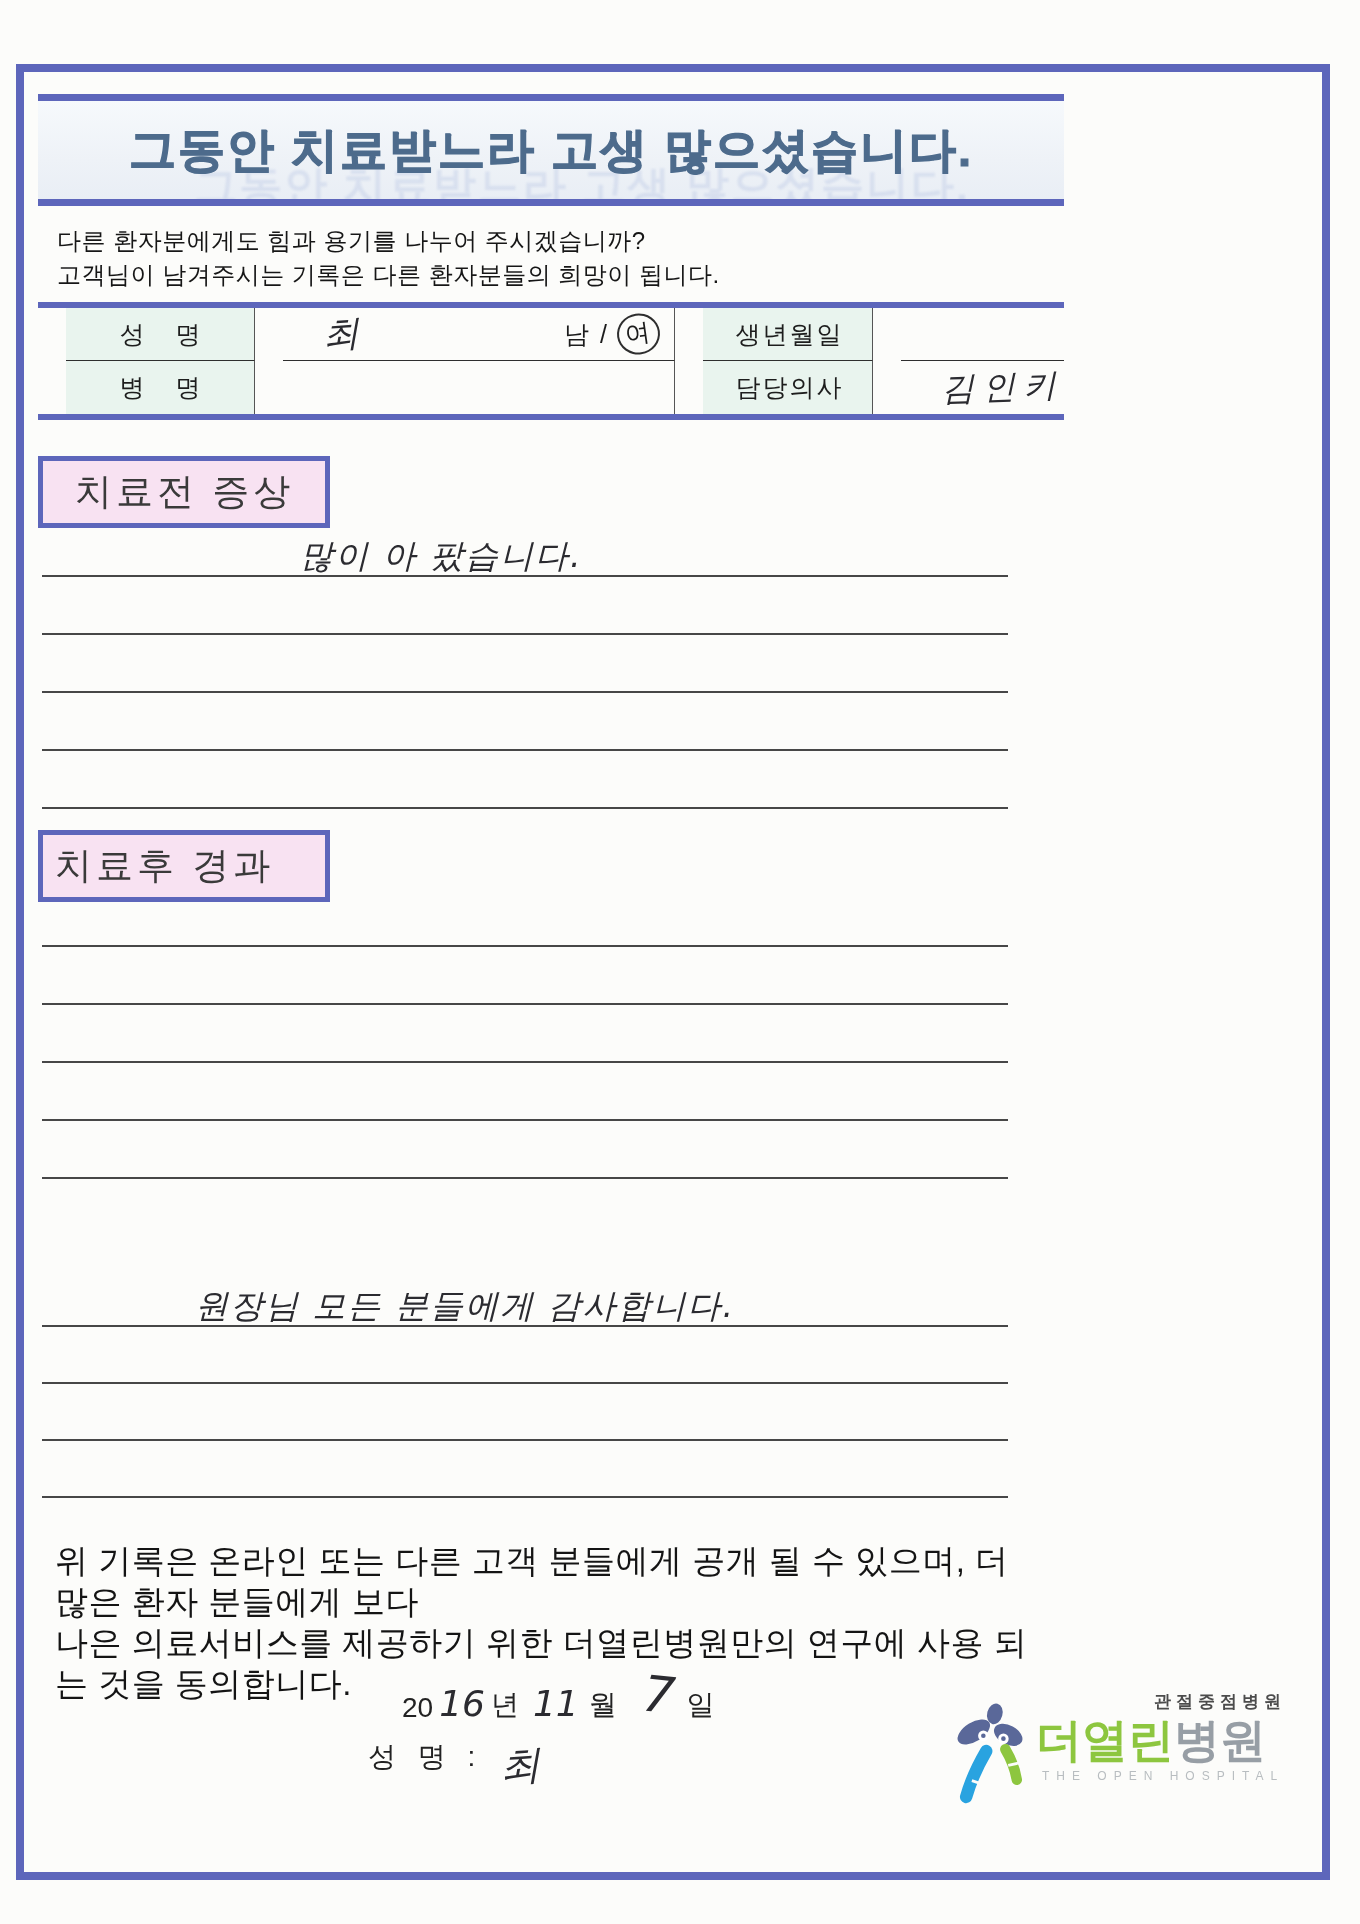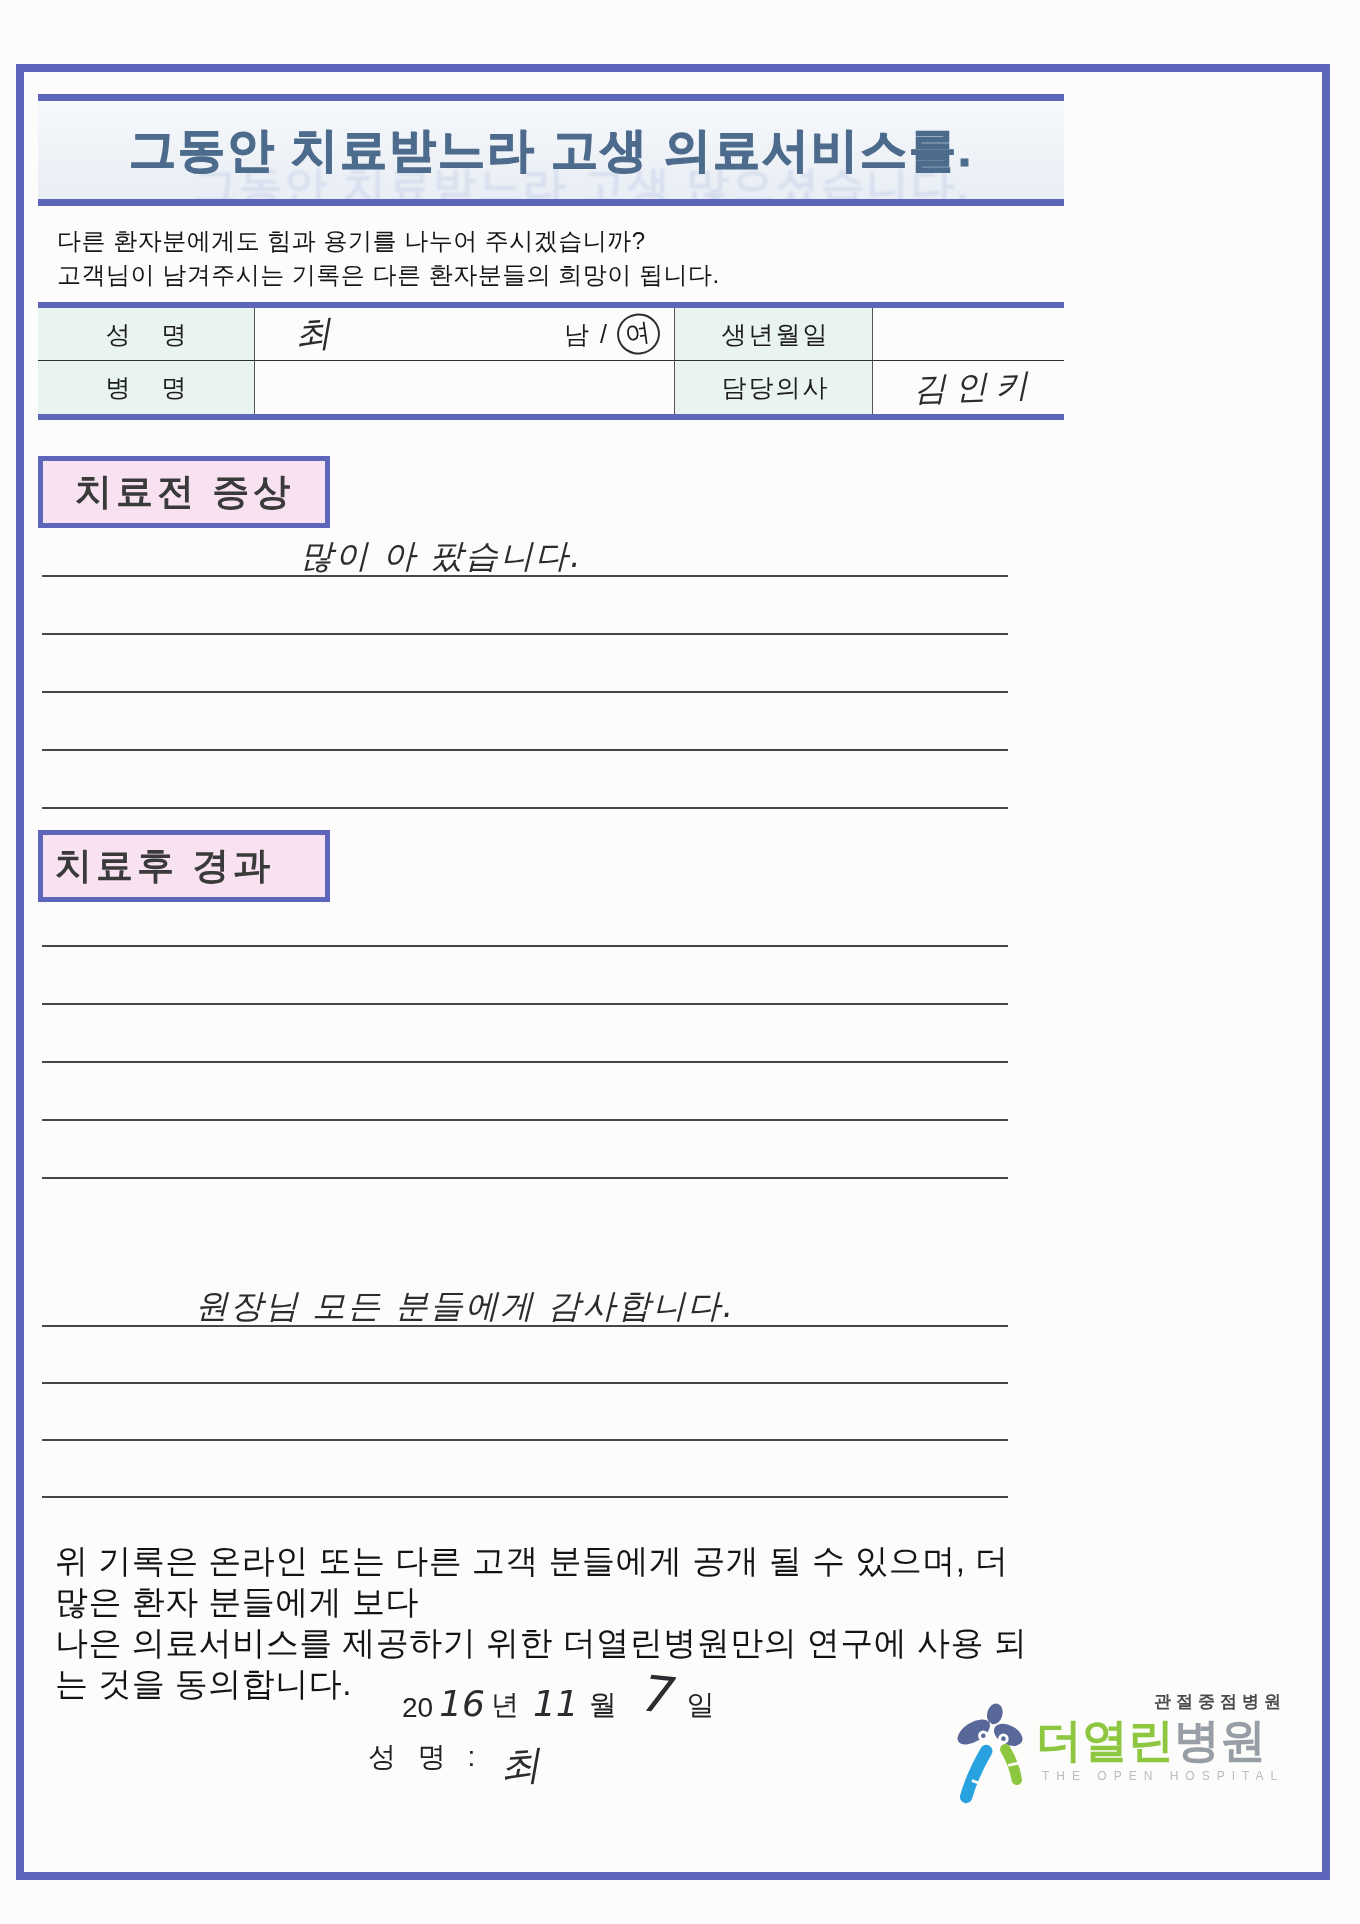--- a/index.html
+++ b/index.html
@@ -23,40 +23,40 @@
     filter:blur(1px);white-space:nowrap;}
   
   .intro{position:absolute;left:57px;top:224px;font-size:24px;line-height:34px;
     color:#161616;letter-spacing:0.5px;}
   
   .ptable{position:absolute;left:38px;top:302px;width:1026px;height:118px;
     border-top:6px solid #5d66bb;border-bottom:6px solid #5d66bb;box-sizing:border-box;
     display:grid;grid-template-columns:217px 420px 198px 1fr;grid-template-rows:1fr 1fr;
     font-size:25px;}
   .ptable .cell{display:flex;align-items:center;box-sizing:border-box;
-    border-right:1px solid #555;position:relative;}
+    border-right:1px solid #555;position:relative;margin-left:28px;}
   .ptable .cell.last{border-right:none;}
   .ptable .r1{border-bottom:1px solid #2e2e2e;}
   .ptable .lab{background:#e9f4ee;justify-content:center;color:#1d1d1d;letter-spacing:12px;
     padding-left:12px;}
   .ptable .lab4{letter-spacing:2px;padding-left:4px;}
   .ptable .val{padding-left:40px;}
   .sex{position:absolute;right:14px;top:50%;transform:translateY(-50%);
     display:flex;align-items:center;font-size:25px;letter-spacing:2px;}
   .sex-circle{display:inline-block;margin-left:8px;padding:1px 6px 3px 6px;
     border:2.5px solid #2e2e2e;border-radius:50%;transform:rotate(-8deg);}
   
   .hw{font-family:"DejaVu Sans","Liberation Sans",sans-serif;font-style:italic;
     color:#2b2b30;white-space:nowrap;}
   .hw-name{font-size:36px;transform:rotate(-4deg);display:inline-block;}
   .hw-doctor{font-size:33px;letter-spacing:8px;transform:rotate(-2deg);display:inline-block;}
   
   .secbox{position:absolute;left:38px;width:292px;height:72px;border:5px solid #5d66bb;
     background:#f8e2f2;box-sizing:border-box;display:flex;align-items:center;
-    padding-left:32px;font-size:37px;font-weight:bold;color:#3a3a3a;letter-spacing:4px;}
+    padding-left:32px;font-size:37px;font-weight:normal;color:#3a3a3a;letter-spacing:4px;}
   
   .rule{position:absolute;left:42px;width:966px;height:0;border-bottom:2px solid #474747;}
   .entry{position:absolute;font-size:33px;letter-spacing:2px;}
   
   .consent{position:absolute;left:55px;top:1540px;width:990px;font-size:33px;
     line-height:41px;color:#141414;letter-spacing:0.5px;}
   
   .dateline{position:absolute;left:402px;top:1666px;display:flex;align-items:flex-end;
     font-size:28px;color:#222;}
   .hw-year{font-size:36px;margin:0 6px;}
@@ -79,21 +79,21 @@
 </style>
 </head>
 <body>
 
 <div class="page">
 
   <div class="frame"></div>
 
   <div class="banner">
     <div class="banner-ghost">그동안 치료받느라 고생 많으셨습니다.</div>
-    <div class="banner-title">그동안 치료받느라 고생 의료서비스를.</div>
+    <div class="banner-title">그동안 치료받느라 고생 많으셨습니다.</div>
   </div>
 
   <div class="intro">
     <div>다른 환자분에게도 힘과 용기를 나누어 주시겠습니까?</div>
     <div>고객님이 남겨주시는 기록은 다른 환자분들의 희망이 됩니다.</div>
   </div>
 
   <div class="ptable">
     <div class="cell lab r1">성 명</div>
     <div class="cell val r1">

